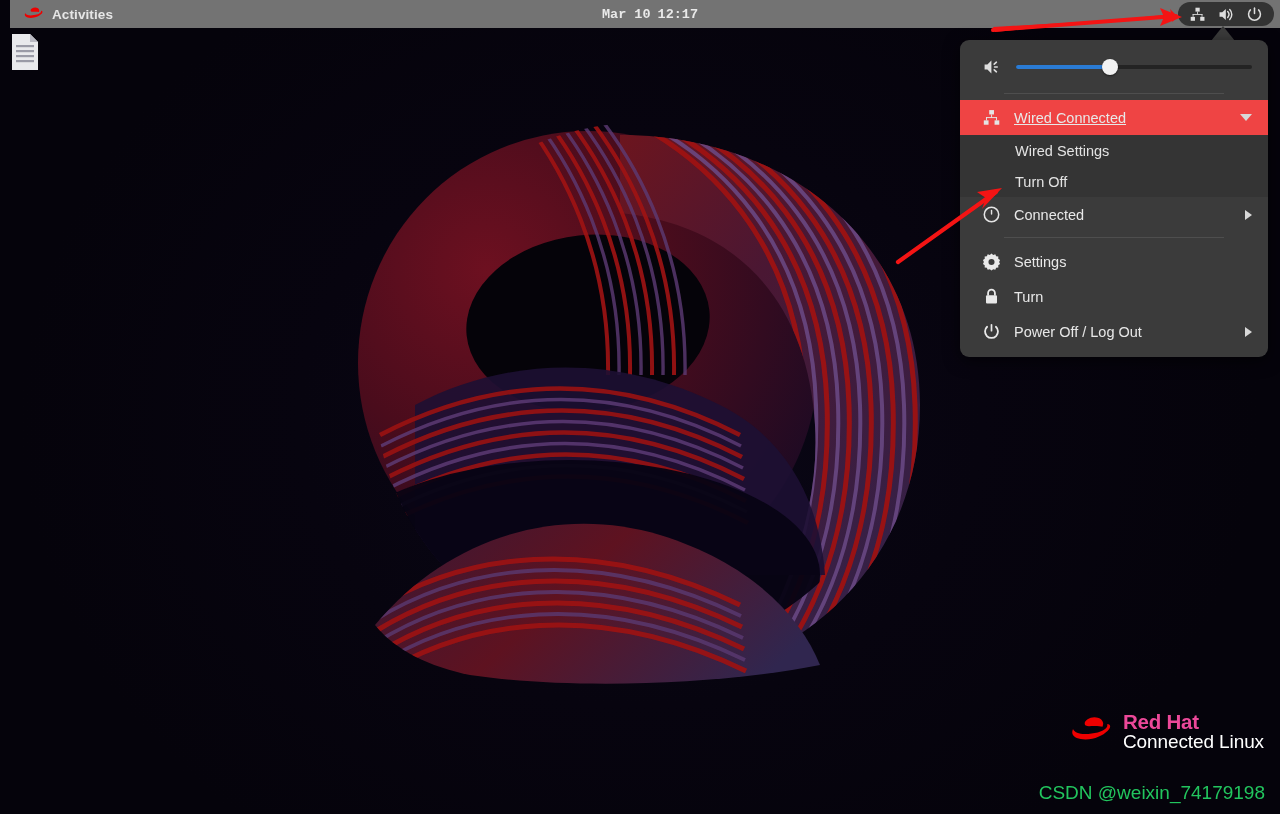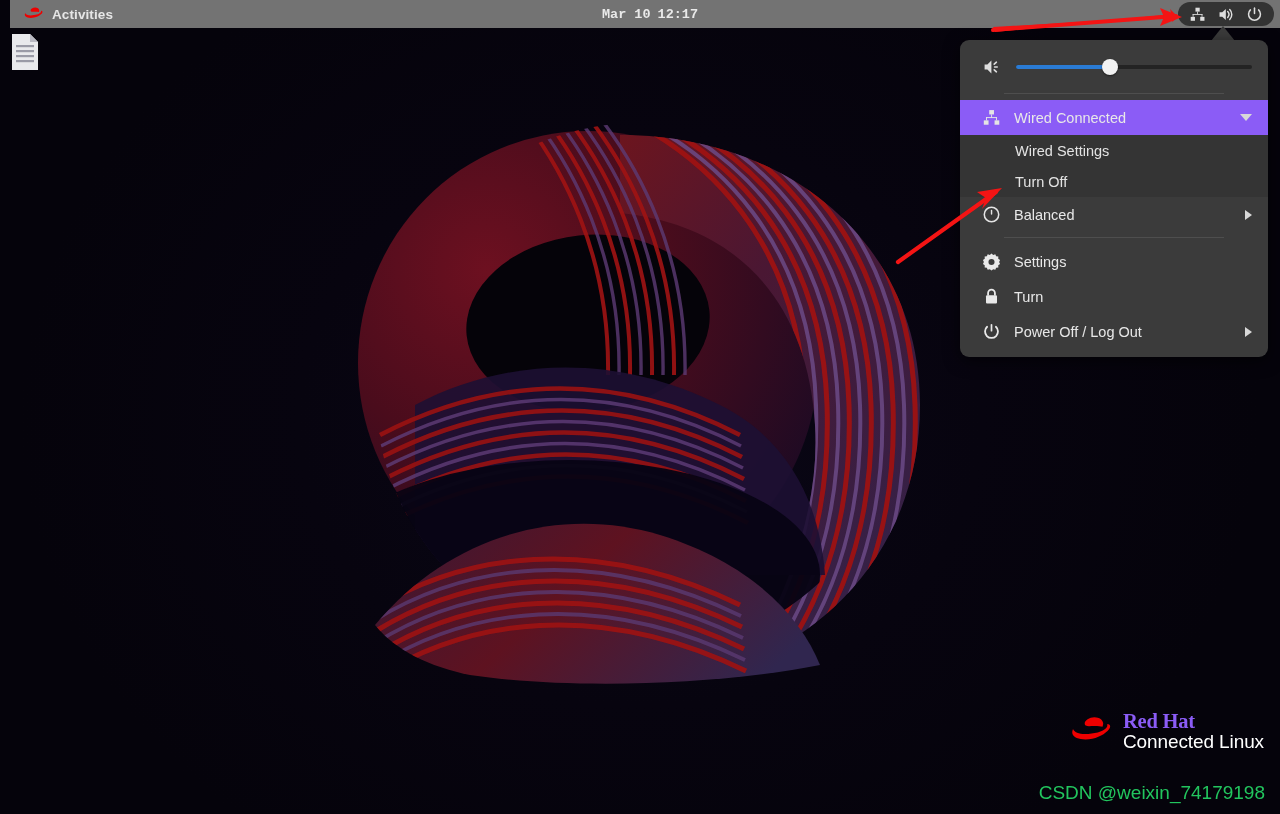--- a/index.html
+++ b/index.html
@@ -132,21 +132,21 @@
     display:flex; align-items:center;
     height:35px;
     padding:0 16px 0 22px;
     gap:13px;
     cursor:pointer;
     font-size:14.5px;
     color:#e8e8e8;
   }
   .mrow .mi { width:19px; height:19px; flex:0 0 19px; display:block; }
   .mrow .mlabel { flex:1 1 auto; white-space:nowrap; }
-  .mrow.selected { background:#8b5cf6; }
+  .mrow.selected { background:#ef4444;text-decoration:underline; }
   .submenu { background:#343434; }
   .subrow {
     display:flex; align-items:center;
     height:31px;
     padding-left:55px;
     font-size:14.5px;
     color:#e3e3e3;
     cursor:pointer;
   }
   .chev-down {
@@ -171,21 +171,21 @@
 
   
   #branding {
     position:absolute; right:16px; bottom:62px;
     display:flex; align-items:center; gap:10px;
     z-index:20;
   }
   #branding .rh-logo { width:42px; height:30px; display:block; }
   #branding .txt { line-height:1.04; }
   #branding .l1 {
-    color:#8b5cf6; font-size:20.5px; font-weight:bold; letter-spacing:-.2px;font-family:Liberation Serif, serif;
+    color:#ec4899; font-size:20.5px; font-weight:bold; letter-spacing:-.2px;
   }
   #branding .l2 {
     color:#ffffff; font-size:19px; font-weight:normal; letter-spacing:-.1px;
   }
   #watermark {
     position:absolute; right:15px; bottom:10px;
     color:#22c55e; font-size:19px;
     font-family:"Liberation Sans", sans-serif;
     z-index:20;
   }
@@ -417,21 +417,21 @@
     <div class="submenu">
       <div class="subrow">Wired Settings</div>
       <div class="subrow">Turn Off</div>
     </div>
 
     <div class="mrow">
       <svg class="mi" viewBox="0 0 20 20">
         <circle cx="10" cy="10" r="7.6" fill="none" stroke="#e4e4e4" stroke-width="1.6"></circle>
         <rect x="9.3" y="5" width="1.5" height="5.2" rx="0.7" fill="#e4e4e4"></rect>
       </svg>
-      <span class="mlabel">Balanced</span>
+      <span class="mlabel">Connected</span>
       <span class="chev-right"></span>
     </div>
 
     <div class="thin-sep"></div>
 
     <div class="mrow">
       <svg class="mi" viewBox="0 0 20 20">
         <path d="M10 1.6 L11.8 3.1 L14 2.4 L14.9 4.5 L17.2 4.8 L17.1 7.2 L19 8.5 L18 10.6 L19 12.7
                  L17.1 14 L17.2 16.4 L14.9 16.7 L14 18.8 L11.8 18.1 L10 19.6 L8.2 18.1 L6 18.8
                  L5.1 16.7 L2.8 16.4 L2.9 14 L1 12.7 L2 10.6 L1 8.5 L2.9 7.2 L2.8 4.8 L5.1 4.5

